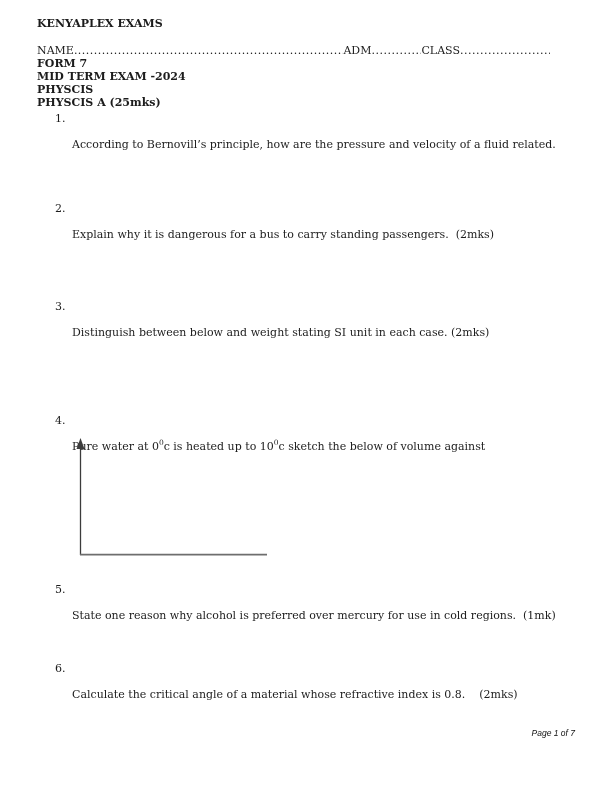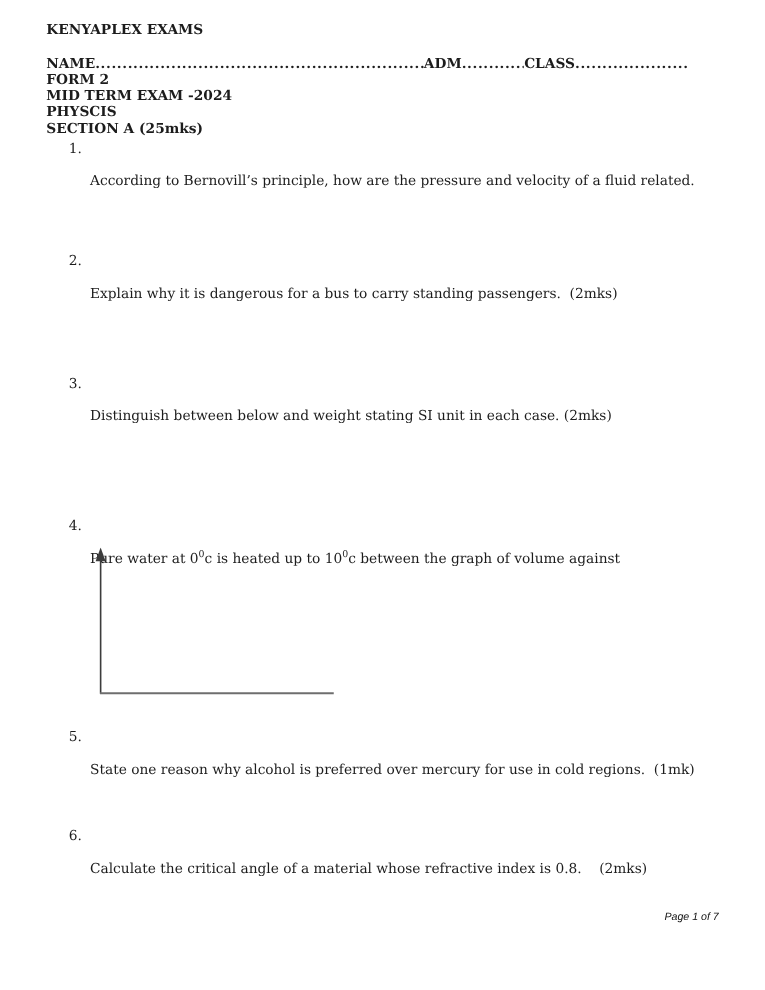--- a/index.html
+++ b/index.html
@@ -18,21 +18,21 @@
   .bold { font-weight: bold; }
   .hline { left: 37px; white-space: pre; }
 
   
   .name-row {
     left: 37px;
     top: 44px;
     width: 513px;
     display: flex;
     align-items: baseline;
-    font-weight: bold;
+    font-weight: normal;
     white-space: pre;
     overflow: hidden;
     text-align: center;
   }
   .name-row .lbl { flex: 0 0 auto; }
   .dotfill {
     overflow: hidden;
     flex: 0 0 auto;
     letter-spacing: 0.5px;
   }
@@ -79,24 +79,24 @@
 
   <div class="abs name-row">
     <span class="lbl">NAME</span>
     <span class="dotfill dot-name">................................................................................................................................................................</span>
     <span class="lbl">ADM</span>
     <span class="dotfill dot-adm">........................................................</span>
     <span class="lbl">CLASS</span>
     <span class="dotfill dot-class">........................................................</span>
   </div>
 
-  <div class="abs hline bold" style="top:57px">FORM 2</div>
+  <div class="abs hline bold" style="top:57px">FORM 7</div>
   <div class="abs hline bold" style="top:70px">MID TERM EXAM -2024</div>
   <div class="abs hline bold" style="top:83px">PHYSCIS</div>
-  <div class="abs hline bold" style="top:96px">SECTION A (25mks)</div>
+  <div class="abs hline bold" style="top:96px">PHYSCIS A (25mks)</div>
 
   <div class="abs q" style="top:112px">
     <span class="qnum">1.</span>
     <span class="qbody">
       <span class="qline">According to Bernovill’s principle, how are the pressure and velocity of a fluid related.</span>
     </span>
   </div>
 
   <div class="abs q" style="top:202px">
     <span class="qnum">2.</span>
@@ -108,21 +108,21 @@
   <div class="abs q" style="top:300px">
     <span class="qnum">3.</span>
     <span class="qbody">
       <span class="qline">Distinguish between below and weight stating SI unit in each case. (2mks)</span>
     </span>
   </div>
 
   <div class="abs q" style="top:414px">
     <span class="qnum">4.</span>
     <span class="qbody">
-      <span class="qline"><span>Pure water at 0</span><sup class="deg">0</sup><span>c is heated up to 10</span><sup class="deg">0</sup><span>c between the graph of volume against</span></span>
+      <span class="qline"><span>Pure water at 0</span><sup class="deg">0</sup><span>c is heated up to 10</span><sup class="deg">0</sup><span>c sketch the below of volume against</span></span>
     </span>
   </div>
 
   <svg class="abs axes-fig" viewBox="0 0 200 120">
     <polygon points="6.5,0 2.5,11 10.5,11" fill="#3c3c3c"></polygon>
     <line x1="6.5" y1="9" x2="6.5" y2="117" stroke="#3c3c3c" stroke-width="1.3"></line>
     <line x1="6" y1="116.6" x2="193" y2="116.6" stroke="#6e6e6e" stroke-width="1.6"></line>
   </svg>
 
   <div class="abs q" style="top:583px">

